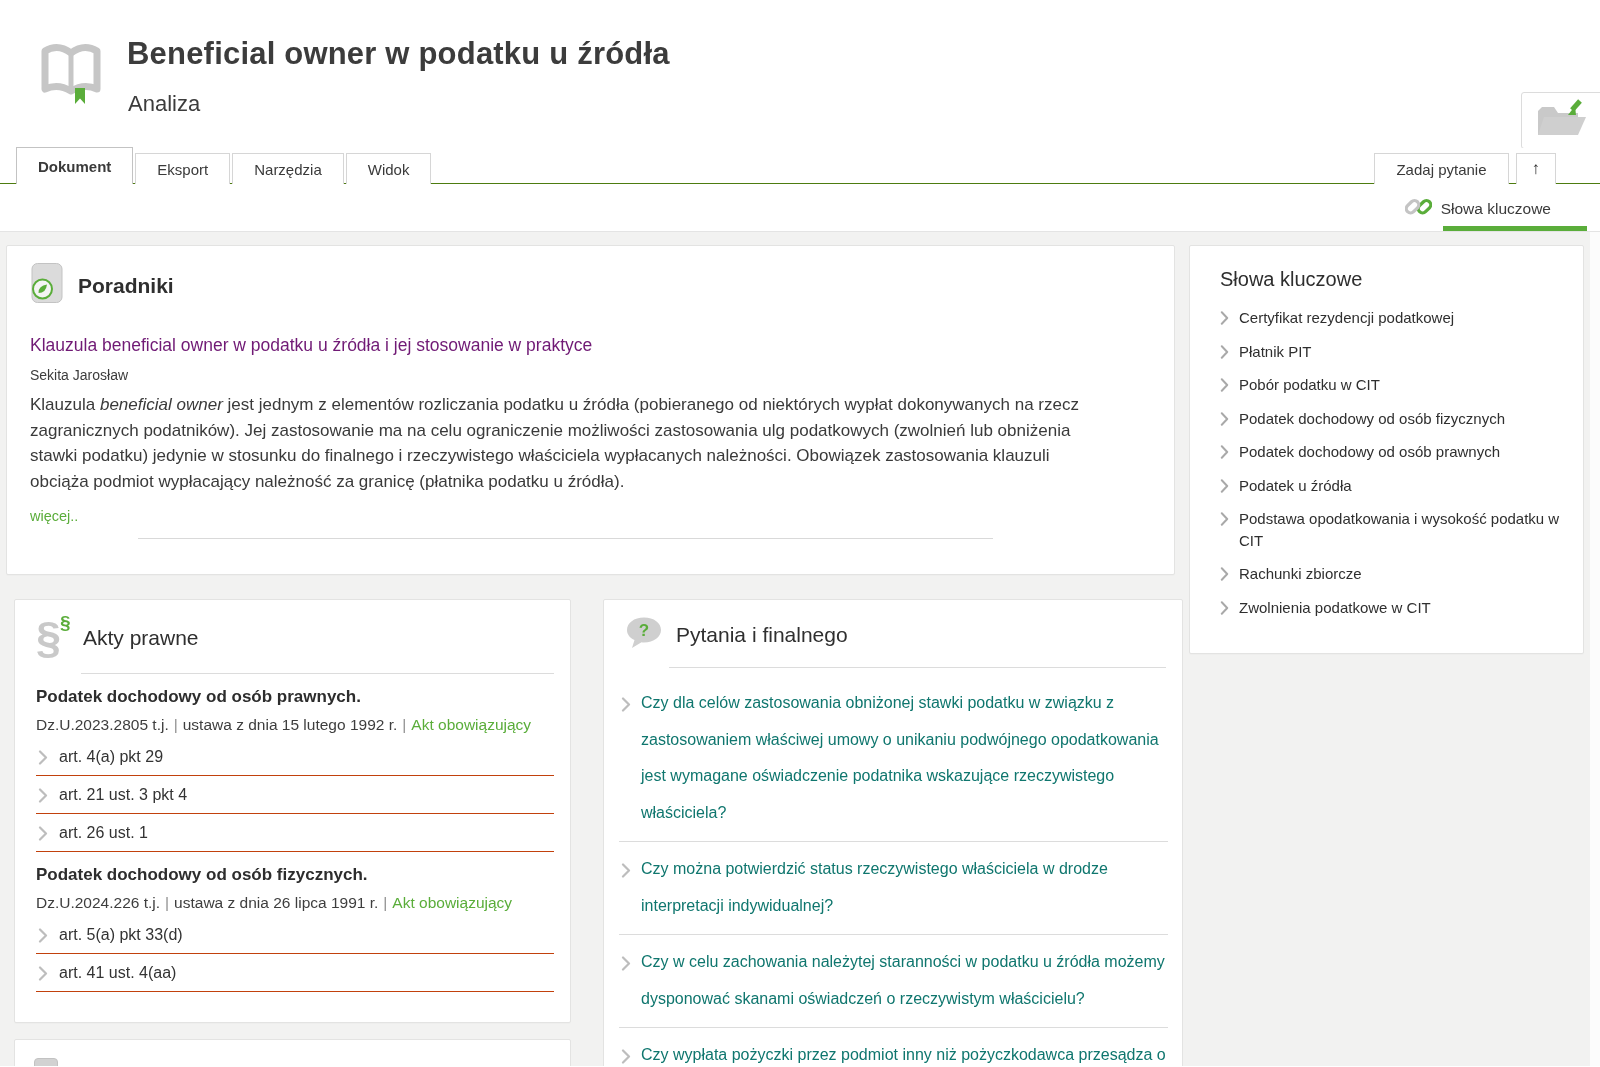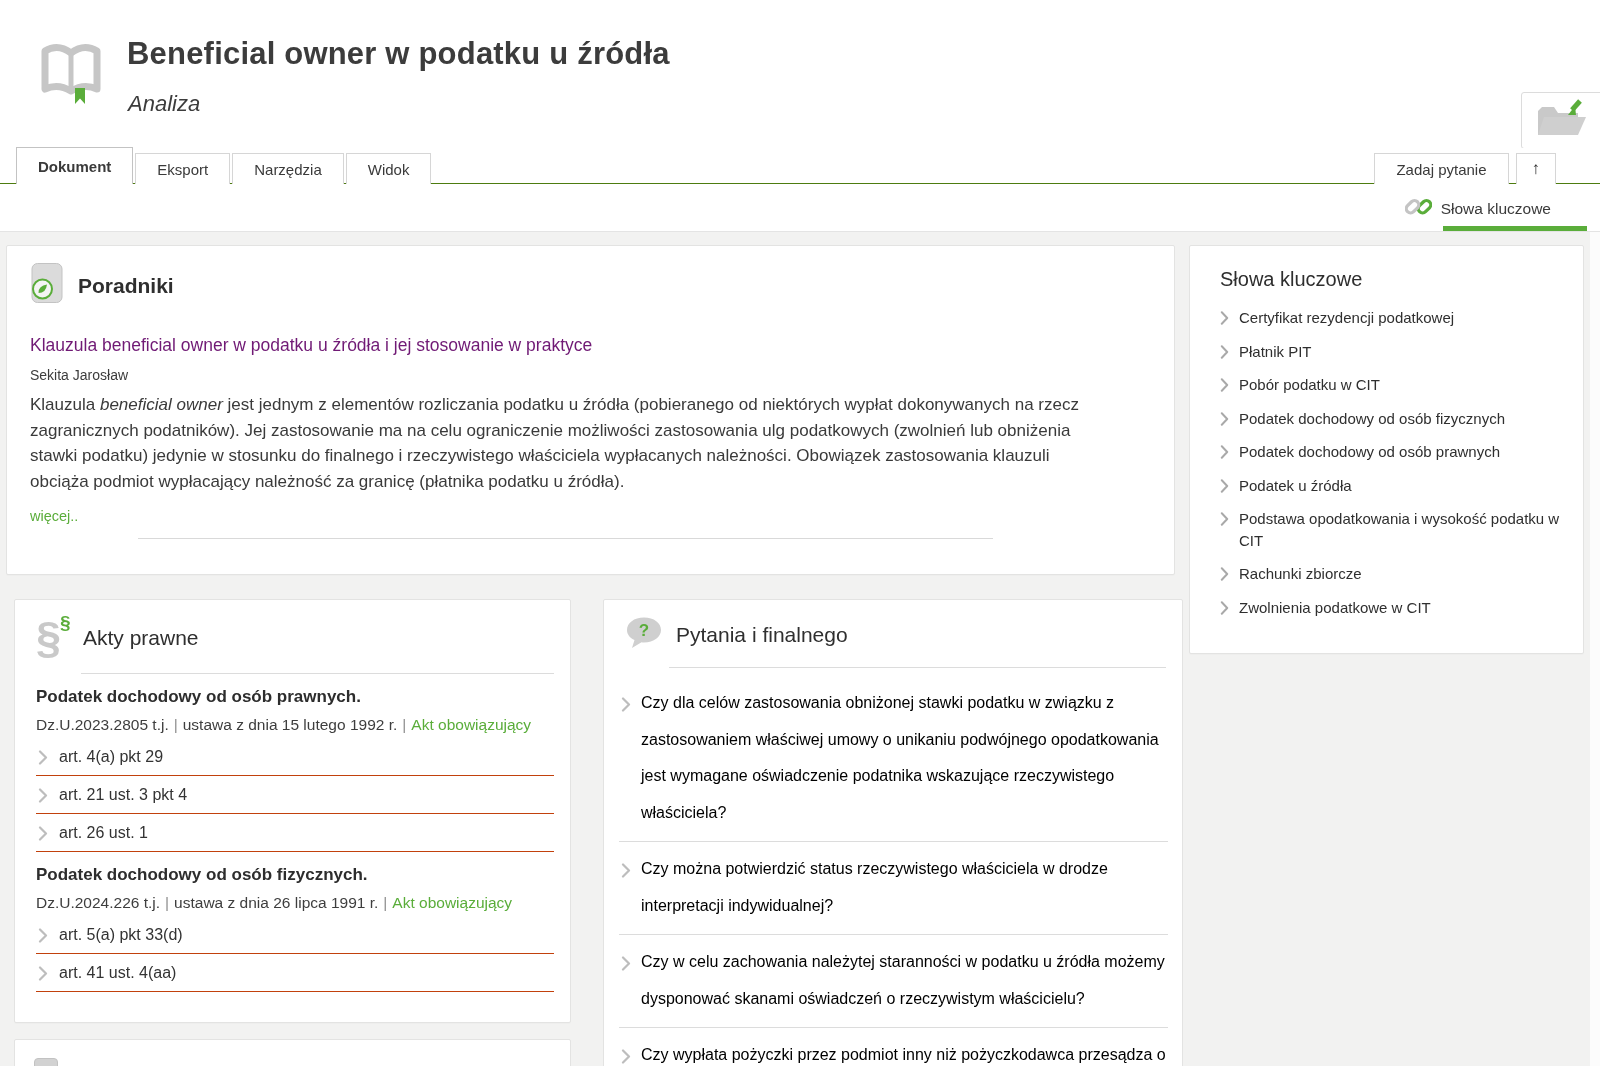--- a/index.html
+++ b/index.html
@@ -8,21 +8,21 @@
     width:1600px; height:1067px; overflow:hidden;
     font-family:"Liberation Sans", sans-serif;
     background:#ffffff; color:#3a3a3a;
   }
   .page { position:relative; width:1600px; height:1067px; overflow:hidden; background:#fff; }
 
   
   .header { position:relative; height:148px; background:#fff; }
   .book-icon { position:absolute; left:38px; top:40px; }
   .page-title { position:absolute; left:127px; top:36px; margin:0; font-size:31px; font-weight:700; color:#3c3c3c; letter-spacing:.2px; }
-  .page-subtitle { position:absolute; left:128px; top:91px; font-size:22px; color:#3c3c3c;font-style:italic; }
+  .page-subtitle { position:absolute; left:128px; top:91px; font-size:22px; color:#3c3c3c; }
   .folder-box { position:absolute; left:1521px; top:92px; width:96px; height:57px; background:#fff;
     border:1px solid #dcdcdc; border-radius:3px; display:flex; align-items:center; justify-content:flex-start;
     padding-left:12px; cursor:pointer; }
 
   
   .tabrow { position:relative; height:36px; background:#fff; border-bottom:1px solid #4d7c0f; }
   .tabs-left { position:absolute; left:16px; bottom:-1px; display:flex; align-items:flex-end; gap:2px; }
   .tabs-right { position:absolute; right:44px; bottom:-1px; display:flex; align-items:flex-end; gap:7px; }
   .tab { background:#fff; border:1px solid #d6d6d6; border-bottom:none; height:31px;
     display:flex; align-items:center; padding:0 21px; font-size:15px; color:#3a3a3a; cursor:pointer; white-space:nowrap; }
@@ -73,21 +73,21 @@
   .act-status { color:#5aad3a; }
   .act-items { margin-top:4px; }
   .act-item { display:flex; align-items:center; gap:11px; padding:10px 2px 9px 2px; border-bottom:1px solid #c2410c;
     font-size:16px; color:#333; cursor:pointer;text-align:center; }
   .chev { flex:0 0 auto; display:inline-flex; }
 
   
   .bubble-icon { flex:0 0 auto; }
   .q-list { padding:0 14px 0 15px; margin-top:8px; }
   .q-item { display:flex; align-items:flex-start; gap:10px; padding:9px 2px 10px 2px; border-bottom:1px solid #dcdcdc;
-    font-size:16px; line-height:36.5px; color:#000000; cursor:pointer; }
+    font-size:16px; line-height:36.5px; color:#0f766e; cursor:pointer; }
   .q-item .chev { margin-top:12px; }
   .q-text { max-width:528px; }
 
   
   .kw-head { padding:22px 20px 0 30px; font-size:20px; color:#2e2e2e; }
   .kw-list { padding:16px 20px 0 30px; }
   .kw-item { display:flex; align-items:flex-start; gap:10px; margin-bottom:12px;
     font-size:15px; line-height:21.5px; color:#2f2f2f; cursor:pointer; }
   .kw-item .chev { margin-top:4px; }
 

